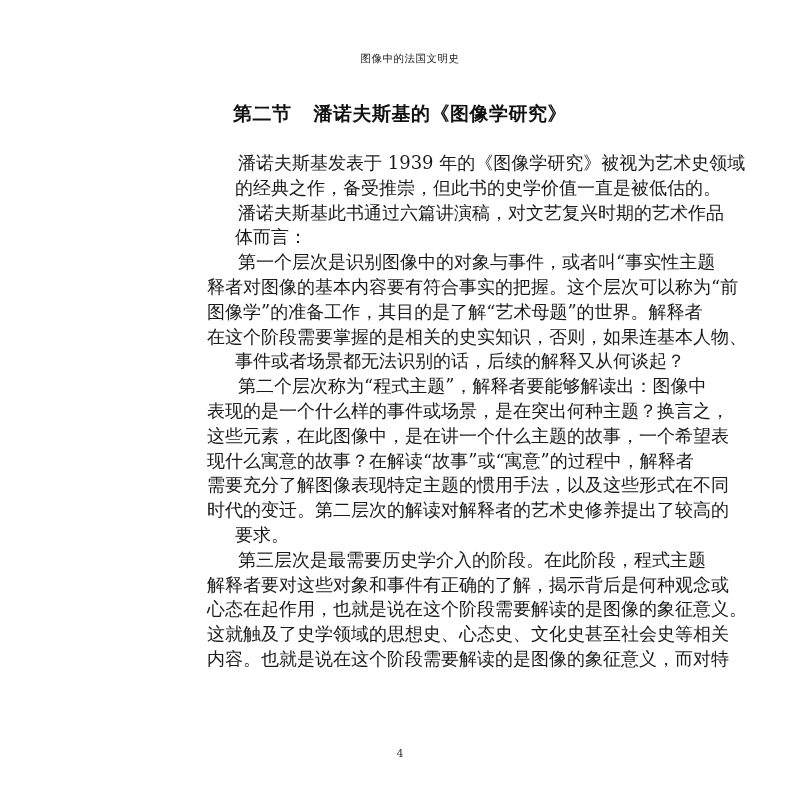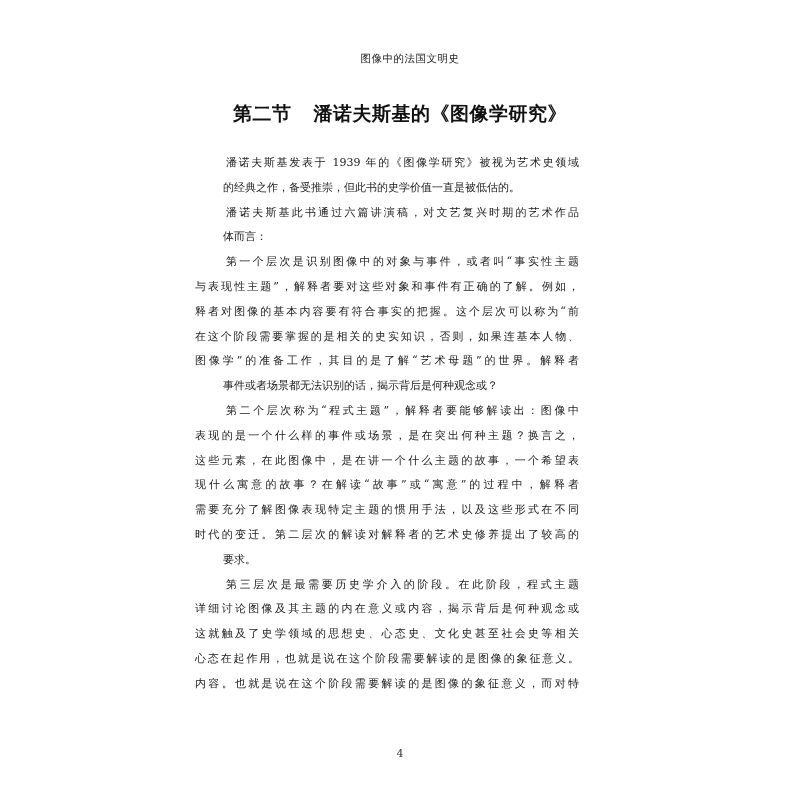--- a/index.html
+++ b/index.html
@@ -38,24 +38,24 @@
       color: #111;
       letter-spacing: 0.5px;
     }
     .section-title .gap {
       display: inline-block;
       width: 22px;
     }
     .body-text {
       position: absolute;
       top: 151px;
-      left: 195px;
+      left: 207px;
       width: 384px;
       font-family: "DejaVu Serif", "Liberation Serif", serif;
-      font-size: 11px;
+      font-size: 18px;
       line-height: 24.8px;
       color: #1a1a1a;
     }
     .line {
       display: block;
       white-space: nowrap;
       text-align: justify;
       text-align-last: justify;
       height: 24.8px;
     }
@@ -93,39 +93,38 @@
     <span class="line last">的经典之作，备受推崇，但此书的史学价值一直是被低估的。</span>
   </div>
 
   <div>
     <span class="line indent">潘诺夫斯基此书通过六篇讲演稿，对文艺复兴时期的艺术作品</span>
     <span class="line last">体而言：</span>
   </div>
 
   <div>
     <span class="line indent">第一个层次是识别图像中的对象与事件，或者叫“事实性主题</span>
-    <span class="line">与表现性主题”，解释者要对这些对象和事件有正确的了解。例如，</span>
     <span class="line">释者对图像的基本内容要有符合事实的把握。这个层次可以称为“前</span>
+    <span class="line">图像学”的准备工作，其目的是了解“艺术母题”的世界。解释者</span>
     <span class="line">在这个阶段需要掌握的是相关的史实知识，否则，如果连基本人物、</span>
-    <span class="line">图像学”的准备工作，其目的是了解“艺术母题”的世界。解释者</span>
-    <span class="line last">事件或者场景都无法识别的话，揭示背后是何种观念或？</span>
+    <span class="line last">事件或者场景都无法识别的话，后续的解释又从何谈起？</span>
   </div>
 
   <div>
     <span class="line indent">第二个层次称为“程式主题”，解释者要能够解读出：图像中</span>
     <span class="line">表现的是一个什么样的事件或场景，是在突出何种主题？换言之，</span>
     <span class="line">这些元素，在此图像中，是在讲一个什么主题的故事，一个希望表</span>
     <span class="line">现什么寓意的故事？在解读“故事”或“寓意”的过程中，解释者</span>
     <span class="line">需要充分了解图像表现特定主题的惯用手法，以及这些形式在不同</span>
     <span class="line">时代的变迁。第二层次的解读对解释者的艺术史修养提出了较高的</span>
     <span class="line last">要求。</span>
   </div>
 
   <div>
     <span class="line indent">第三层次是最需要历史学介入的阶段。在此阶段，程式主题</span>
-    <span class="line">详细讨论图像及其主题的内在意义或内容，揭示背后是何种观念或</span>
+    <span class="line">解释者要对这些对象和事件有正确的了解，揭示背后是何种观念或</span>
+    <span class="line">心态在起作用，也就是说在这个阶段需要解读的是图像的象征意义。</span>
     <span class="line">这就触及了史学领域的思想史、心态史、文化史甚至社会史等相关</span>
-    <span class="line">心态在起作用，也就是说在这个阶段需要解读的是图像的象征意义。</span>
     <span class="line">内容。也就是说在这个阶段需要解读的是图像的象征意义，而对特</span>
   </div>
 </div>
 
 <div class="page-number">4</div>
 
 </body></html>

